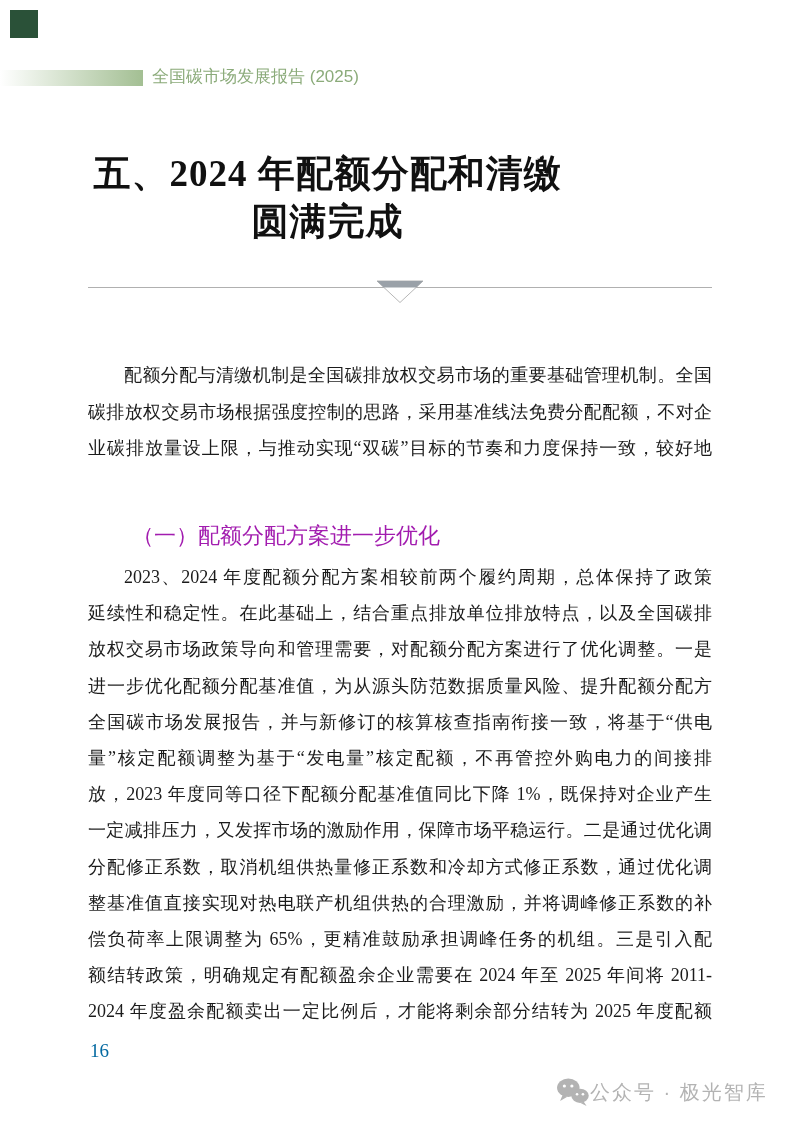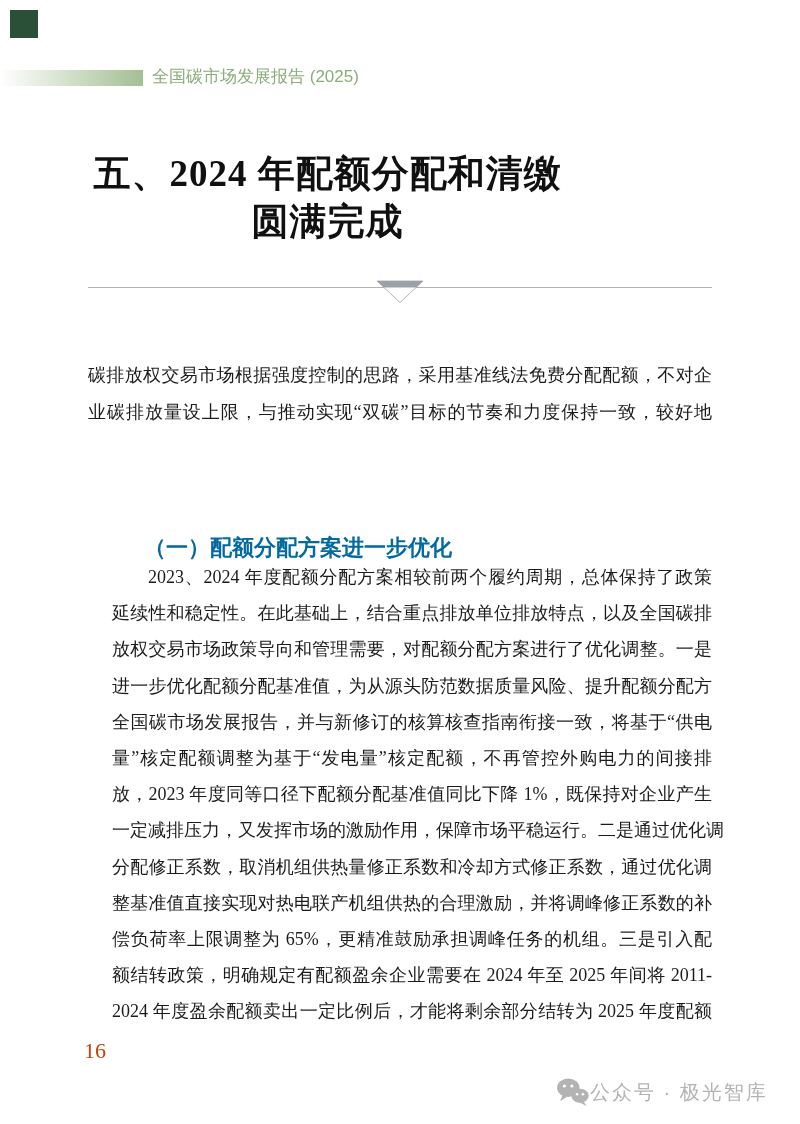--- a/index.html
+++ b/index.html
@@ -43,40 +43,40 @@
     position:absolute;left:376px;top:280px;width:48px;height:24px;
   }
   
   .para{
     position:absolute;left:88px;width:624px;
     font-size:18px;
   }
   .para-1{top:357px;}
   .para-2{top:559px;}
   .para-1 .line{height:36.6px;line-height:36.6px;}
-  .para-2 .line{height:36.2px;line-height:36.2px;margin-left:24px;}
+  .para-2 .line{height:36.2px;line-height:36.2px;}
   .line{
     text-align:justify;
     text-align-last:justify;
     white-space:nowrap;
   }
   .line.no-just{text-align-last:left;}
   .line.indent{text-indent:2em;}
   .line b{font-weight:normal;}
   
   .section-heading{
     position:absolute;left:88px;top:517px;width:624px;
-    font-size:22px;line-height:30px;font-weight:bold;
-    color:#0369a1;padding-left:40px;box-sizing:border-box;
-    margin:16px;
+    font-size:22px;line-height:30px;font-weight:normal;
+    color:#a21caf;padding-left:40px;box-sizing:border-box;
+    margin:4px;
   }
   
   .page-number{
-    position:absolute;left:84px;top:1041px;
-    font-size:22px;line-height:20px;color:#c2410c;
+    position:absolute;left:90px;top:1041px;
+    font-size:19px;line-height:20px;color:#0369a1;
   }
   .watermark{
     position:absolute;left:556px;top:1075px;width:230px;height:34px;
     display:flex;align-items:center;
     color:var(--watermark-gray,#B3B3B3);
   }
   .watermark-icon{width:34px;height:30px;flex:0 0 auto;}
   .watermark-text{
     font-family:"Liberation Sans","DejaVu Sans",sans-serif;
     font-size:20px;letter-spacing:2px;
@@ -98,20 +98,21 @@
     <div>圆满完成</div>
   </div>
 
   <div class="divider-line"></div>
   <svg class="divider-arrow" viewBox="0 0 48 24">
     <polygon points="1,1 47,1 24,22.5" fill="#ffffff" stroke="#B7B7B7" stroke-width="1"></polygon>
     <polygon points="1,1 47,1 40.2,7.5 7.8,7.5" fill="#9AA1A8"></polygon>
   </svg>
 
   <div class="para para-1" id="para1">
+      <div class="line indent"><span>配额分配与清缴机制是全国碳排放权交易市场的重要基础管理机制。全国</span></div>
       <div class="line"><span>碳排放权交易市场根据强度控制的思路，采用基准线法免费分配配额，不对企</span></div>
       <div class="line"><span>业碳排放量设上限，与推动实现“双碳”目标的节奏和力度保持一致，较好地</span></div>
     </div>
 
   <h2 class="section-heading">（一）配额分配方案进一步优化</h2>
 
   <div class="para para-2" id="para2">
       <div class="line indent"><span>2023、2024 年度配额分配方案相较前两个履约周期，总体保持了政策</span></div>
       <div class="line"><span>延续性和稳定性。在此基础上，结合重点排放单位排放特点，以及全国碳排</span></div>
       <div class="line"><span>放权交易市场政策导向和管理需要，对配额分配方案进行了优化调整。</span><b>一是</b></div>

